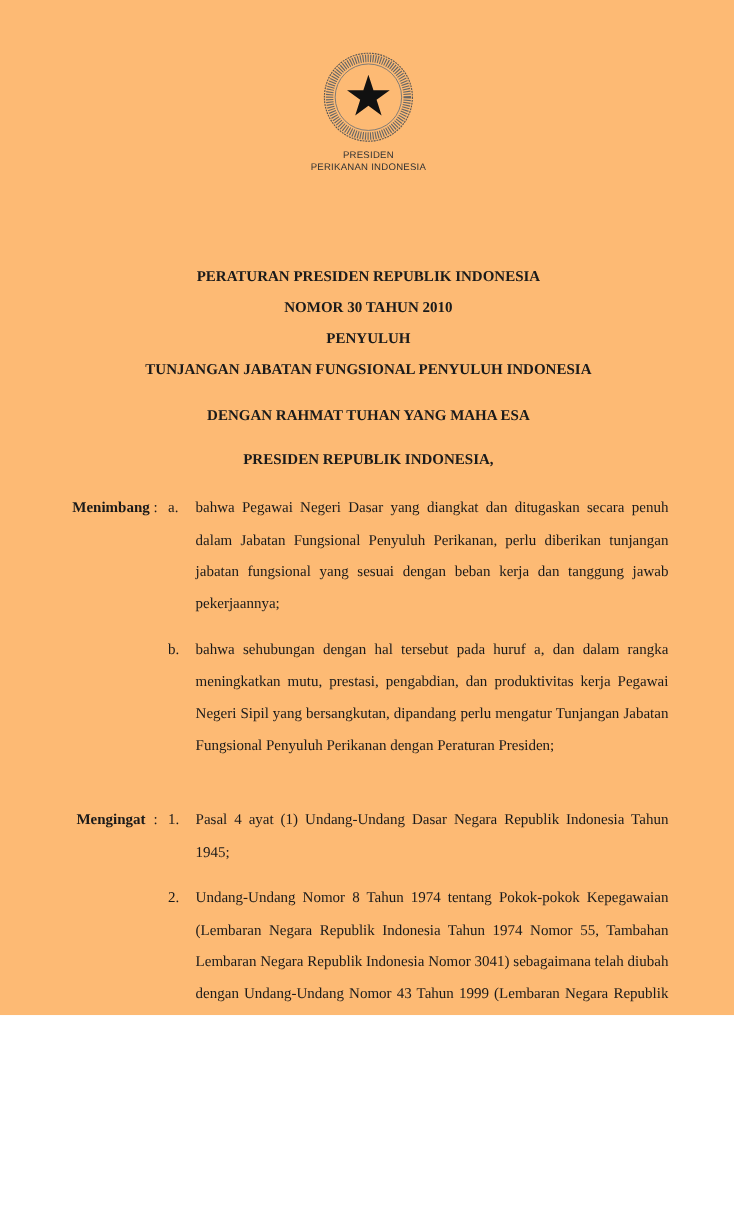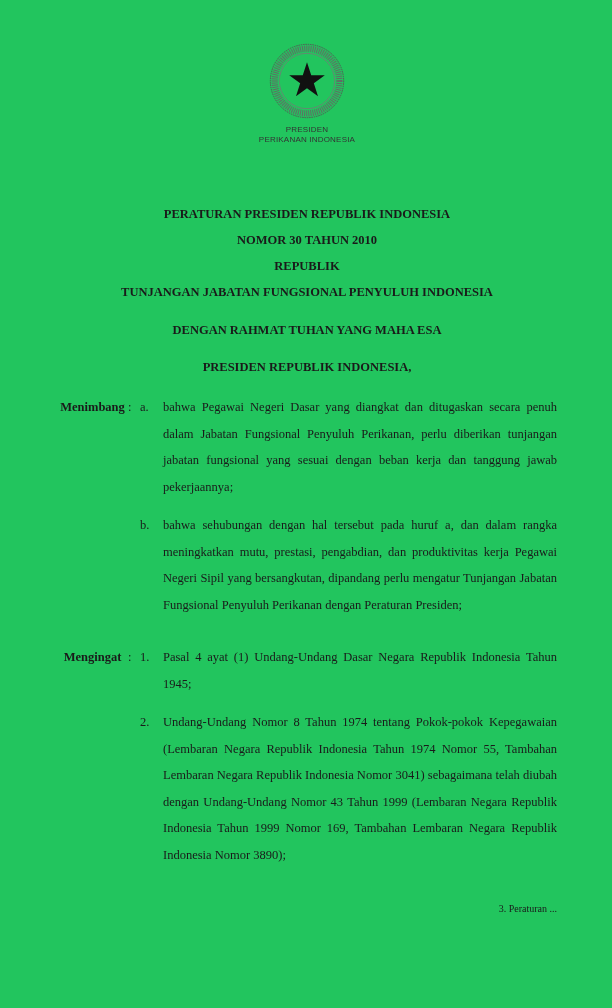--- a/index.html
+++ b/index.html
@@ -1,38 +1,38 @@
 <!DOCTYPE html>
 <html><head>
 <meta charset="utf-8">
 <style>
   * { box-sizing: border-box; }
   html, body { margin: 0; padding: 0; background: #ffffff; }
   .page {
     width: 612px;
-    height: 1008px;
-    background: #22c55e;
+    height: 846px;
+    background: #fdba74;
     font-family: "Liberation Serif", serif;
     color: #1a1a1a;
     padding: 42px 55px 0 57px;
     overflow: hidden;
     position: relative;
   }
   .doc-header { text-align: center; }
   .seal { display: block; margin: 0 auto; }
   .org-name {
     margin-top: 5px;
     font-family: "Liberation Sans", sans-serif;
     font-size: 8px;
     line-height: 10px;
     letter-spacing: 0.2px;
     color: #333333;
   }
   .title-block {
-    margin-top: 56px;
+    margin-top: 72px;
     text-align: center;
     font-weight: bold;
     font-size: 12.5px;
   }
   .t-line { line-height: 26px; }
   .invocation { margin-top: 12px; }
   .authority  { margin-top: 11px; }
   .clause {
     display: grid;
     grid-template-columns: 71px 12px 1fr;
@@ -45,21 +45,21 @@
   .clause-colon { text-align: left; }
   .clause-items { }
   .clause-item {
     display: grid;
     grid-template-columns: 23px 1fr;
     margin-bottom: 12px;
   }
   .clause-item:last-child { margin-bottom: 0; }
   .item-marker { }
   .item-text { text-align: justify; }
-  .mengingat { margin-top: 26px; }
+  .mengingat { margin-top: 36px; }
   .catchword {
     margin-top: 28px;
     text-align: right;
     font-size: 10px;
     line-height: 26px;
   }
 </style>
 </head>
 <body>
 
@@ -74,21 +74,21 @@
     </svg>
     <div class="org-name">
       <div>PRESIDEN</div>
       <div>PERIKANAN INDONESIA</div>
     </div>
   </header>
 
   <section class="title-block">
     <div class="t-line">PERATURAN PRESIDEN REPUBLIK INDONESIA</div>
     <div class="t-line">NOMOR 30 TAHUN 2010</div>
-    <div class="t-line">REPUBLIK</div>
+    <div class="t-line">PENYULUH</div>
     <div class="t-line">TUNJANGAN JABATAN FUNGSIONAL PENYULUH INDONESIA</div>
     <div class="t-line invocation">DENGAN RAHMAT TUHAN YANG MAHA ESA</div>
     <div class="t-line authority">PRESIDEN REPUBLIK INDONESIA,</div>
   </section>
 
   <section class="clause">
     <div class="clause-label">Menimbang</div>
     <div class="clause-colon">:</div>
     <div class="clause-items">
       <div class="clause-item">

